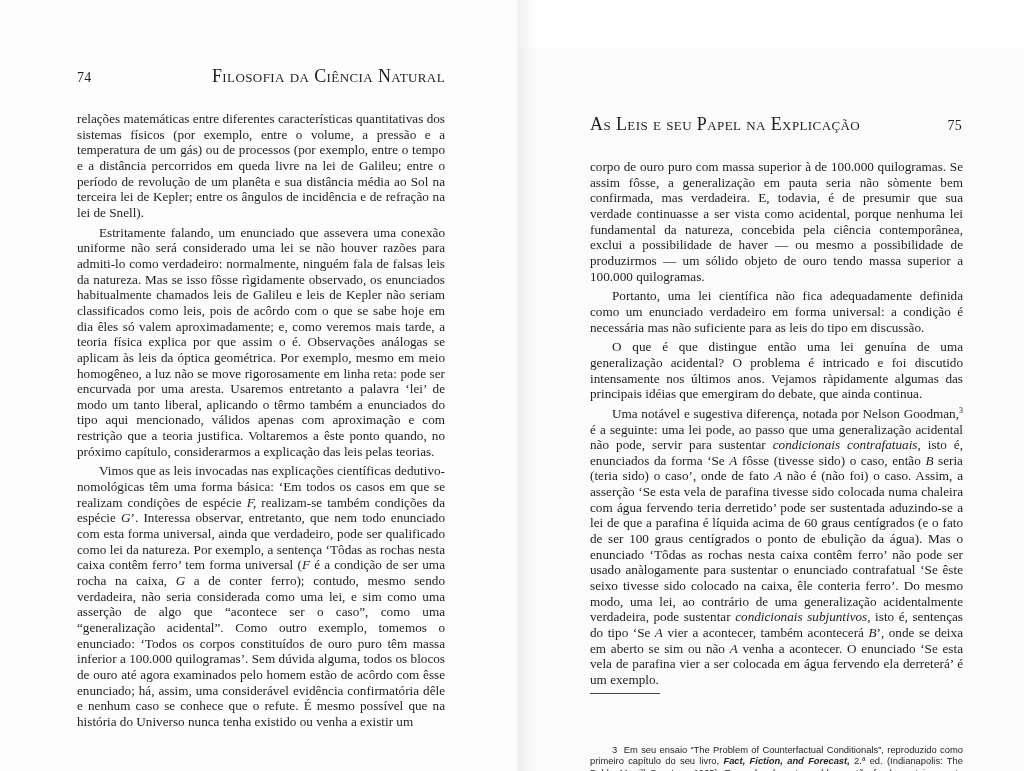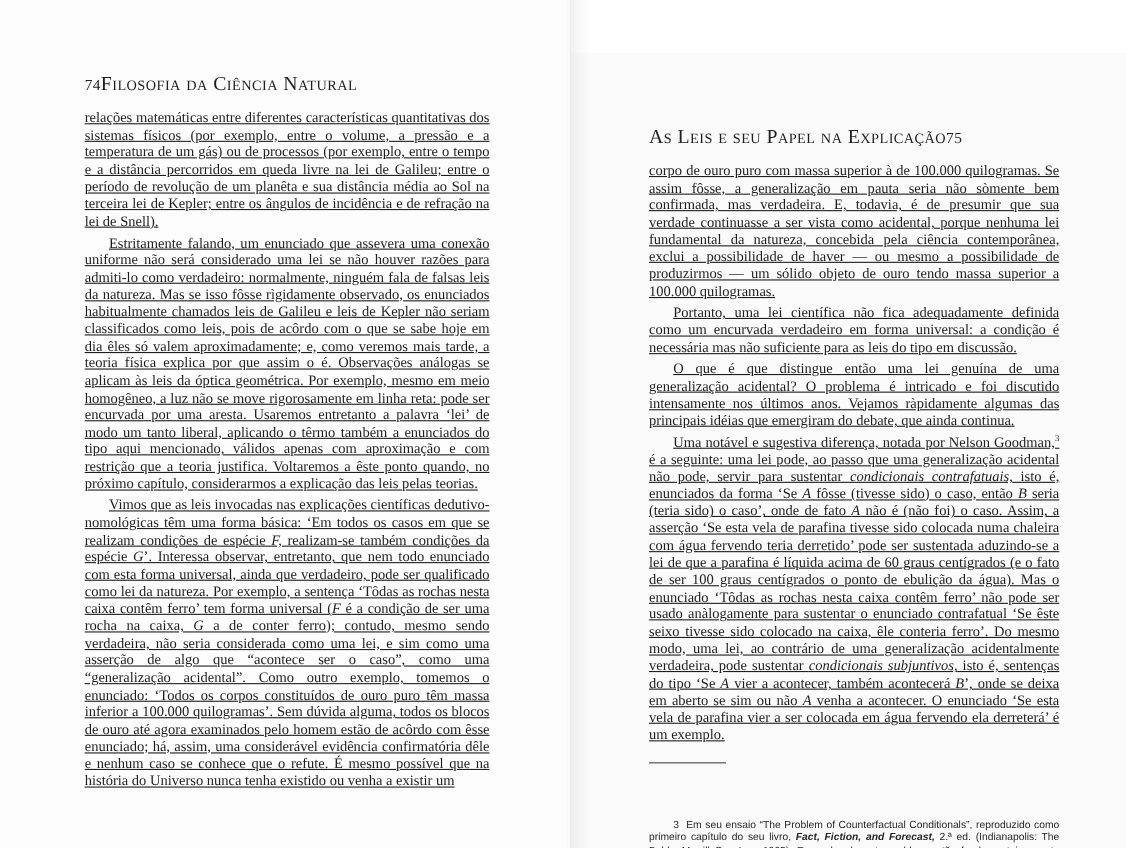--- a/index.html
+++ b/index.html
@@ -18,30 +18,30 @@
     position: absolute; left: 516px; top: 0; width: 3px; height: 771px;
     background: linear-gradient(to right, #f2f2f2, #ffffff 40%, #e6e6e6);
   }
   .gutter-shadow {
     position: absolute; left: 519px; top: 0; width: 18px; height: 771px;
     background: linear-gradient(to right, rgba(0,0,0,0.05), rgba(0,0,0,0));
   }
   .header {
     position: absolute; top: 66px; height: 18px;
     font-size: 12.5px; letter-spacing: 0.3px;
-    display: flex; align-items: baseline;
+    display: flex; justify-content: space-between; align-items: baseline; gap: 36px;
   }
   .left .header { left: 77px; width: 368px; }
   .right .header { left: 73px; width: 372px; }
   .pagenum { font-size: 14px; }
   .sc { font-variant: small-caps; font-size: 18px; letter-spacing: 0.4px; }
   .body {
-    position: absolute; top: 99px;
+    position: absolute; top: 111px;
     font-size: 13.2px; line-height: 15.65px;
-    text-align: justify; hyphens: manual; text-decoration: underline;
+    text-align: justify; hyphens: manual;
   }
   .left .body { left: 77px; width: 368px; }
   .right .body { left: 73px; width: 373px; }
   .body p { margin: 0; }
   .body p.indent { text-indent: 22px; margin-top: 4px; }
   .body p.indent:first-child { margin-top: 0; }
   .body i { font-style: italic; }
   sup { font-size: 8px; vertical-align: 5px; line-height: 0; }
   .fn-rule {
     position: absolute; left: 73px; top: 645px; width: 70px; height: 1px; background: #444;
@@ -72,21 +72,21 @@
     </div>
   </div>
 
   <div class="page right">
     <div class="header">
       <span class="sc">As Leis e seu Papel na Explicação</span>
       <span class="pagenum">75</span>
     </div>
     <div class="body">
       <p>corpo de ouro puro com massa superior à de 100.000 quilogramas. Se assim fôsse, a generalização em pauta seria não sòmente bem confirmada, mas verdadeira. E, todavia, é de presumir que sua verdade continuasse a ser vista como acidental, porque nenhuma lei fundamental da natureza, concebida pela ciência contemporânea, exclui a possibilidade de haver — ou mesmo a possibilidade de produzirmos — um sólido objeto de ouro tendo massa superior a 100.000 quilogramas.</p>
-      <p class="indent">Portanto, uma lei científica não fica adequadamente definida como um encurvada verdadeiro em forma universal: a condição é necessária mas não suficiente para as leis do tipo em discussão.</p>
+      <p class="indent">Portanto, uma lei científica não fica adequadamente definida como um enunciado verdadeiro em forma universal: a condição é necessária mas não suficiente para as leis do tipo em discussão.</p>
       <p class="indent">O que é que distingue então uma lei genuína de uma generalização acidental? O problema é intricado e foi discutido intensamente nos últimos anos. Vejamos ràpidamente algumas das principais idéias que emergiram do debate, que ainda continua.</p>
       <p class="indent"><span>Uma notável e sugestiva diferença, notada por Nelson Goodman,</span><sup>3</sup><span> é a seguinte: uma lei pode, ao passo que uma generalização acidental não pode, servir para sustentar </span><i>condicionais contrafatuais,</i><span> isto é, enunciados da forma ‘Se </span><i>A</i><span> fôsse (tivesse sido) o caso, então </span><i>B</i><span> seria (teria sido) o caso’, onde de fato </span><i>A</i><span> não é (não foi) o caso. Assim, a asserção ‘Se esta vela de parafina tivesse sido colocada numa chaleira com água fervendo teria derretido’ pode ser sustentada aduzindo-se a lei de que a parafina é líquida acima de 60 graus centígrados (e o fato de ser 100 graus centígrados o ponto de ebulição da água). Mas o enunciado ‘Tôdas as rochas nesta caixa contêm ferro’ não pode ser usado anàlogamente para sustentar o enunciado contrafatual ‘Se êste seixo tivesse sido colocado na caixa, êle conteria ferro’. Do mesmo modo, uma lei, ao contrário de uma generalização acidentalmente verdadeira, pode sustentar </span><i>condicionais subjuntivos,</i><span> isto é, sentenças do tipo ‘Se </span><i>A</i><span> vier a acontecer, também acontecerá </span><i>B</i><span>’, onde se deixa em aberto se sim ou não </span><i>A</i><span> venha a acontecer. O enunciado ‘Se esta vela de parafina vier a ser colocada em água fervendo ela derreterá’ é um exemplo.</span></p>
     </div>
     <div class="fn-rule"></div>
     <div class="footnote">
       <span class="fn-indent"></span><span>3</span>&nbsp;&nbsp;<span>Em seu ensaio “The Problem of Counterfactual Conditionals”, reproduzido como primeiro capítulo do seu livro, </span><span class="title-it">Fact, Fiction, and Forecast,</span><span> 2.ª ed. (Indianapolis: The Bobbs-Merrill Co., Inc., 1965). Essa obra levanta problemas tão fundamentais quanto fascinantes sôbre as leis, os enunciados contrafatuais e o raciocínio indutivo, examinando-os de um ponto de vista analítico superior.</span>
     </div>
   </div>
 </div>
 

